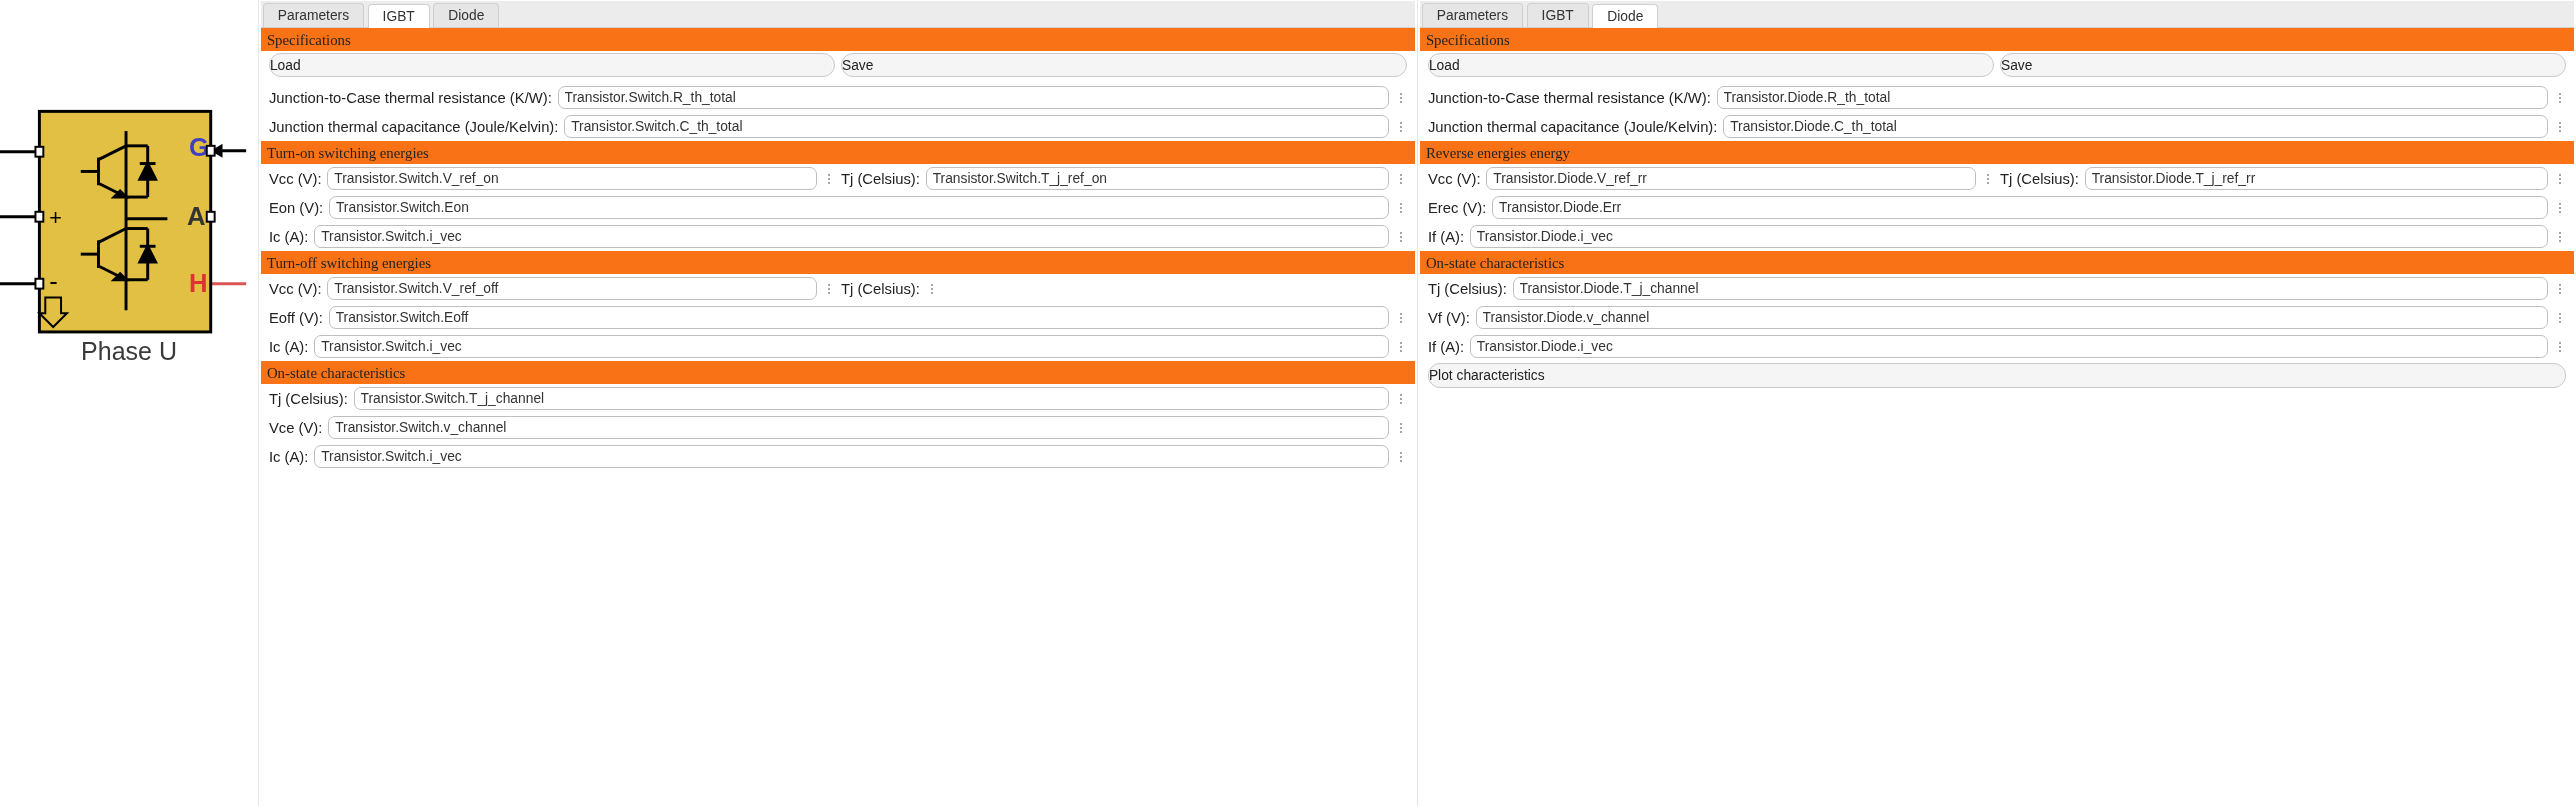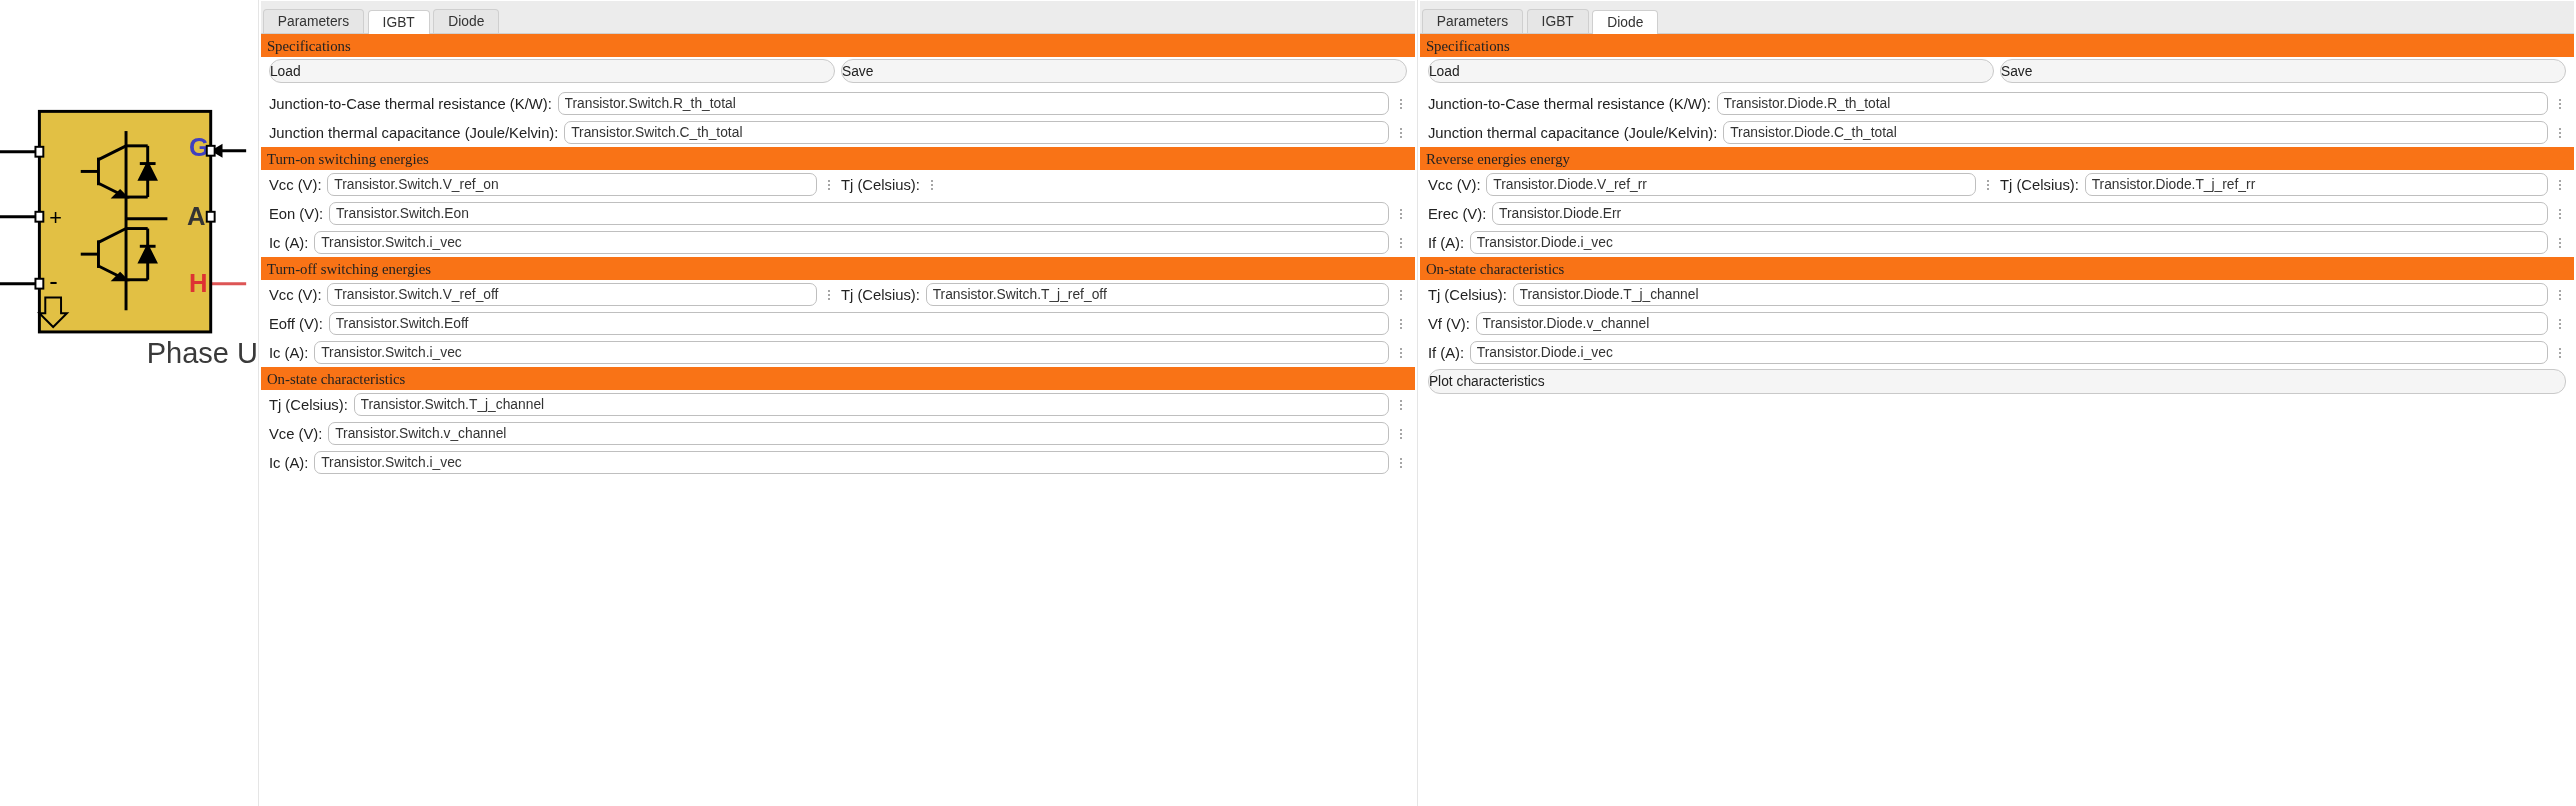--- a/index.html
+++ b/index.html
@@ -17,41 +17,41 @@
     width: 258px;
     height: 100%;
     position: relative;
     flex-shrink: 0;
   }
   .block-label {
     position: absolute;
     left: 0;
     right: 0;
     top: 337px;
-    text-align: right;
-    font-size: 29px;
+    text-align: center;
+    font-size: 25px;
     color: #3a3a3a;
   }
   .block-svg {
     position: absolute;
     left: 0;
     top: 0;
   }
   .panel {
     flex: 1;
     min-width: 0;
     padding: 1px 2px 0 2px;
     border-left: 1px solid #e5e5e5;
     background: #fff;
   }
   .tabbar {
     display: flex;
     gap: 3.9px;
     background: #ececec;
-    padding: 8px 2px 0 2px;
+    padding: 2px 2px 0 2px;
     border-bottom: 1px solid #d0d0d0;
   }
   .tab {
     padding: 3.9px 13.8px;
     background: #e6e6e6;
     border: 1px solid #cfcfcf;
     border-bottom: none;
     border-radius: 3.9px 3.9px 0 0;
     color: #333;
     cursor: pointer;
@@ -238,20 +238,21 @@
       <span class="lab">Vcc (V):</span>
       <input type="text" value="Transistor.Switch.V_ref_on" style="">
       <div class="menu-dots">
           <span></span>
           <span></span>
           <span></span>
         </div>
     </div>
     <div class="group">
       <span class="lab">Tj (Celsius):</span>
+      <input type="text" value="Transistor.Switch.T_j_ref_on" style="">
       <div class="menu-dots">
           <span></span>
           <span></span>
           <span></span>
         </div>
     </div>
   </div>
   <div class="field-row">
     <span class="lab">Eon (V):</span>
     <input type="text" value="Transistor.Switch.Eon" style="">
@@ -277,21 +278,20 @@
       <span class="lab">Vcc (V):</span>
       <input type="text" value="Transistor.Switch.V_ref_off" style="">
       <div class="menu-dots">
           <span></span>
           <span></span>
           <span></span>
         </div>
     </div>
     <div class="group">
       <span class="lab">Tj (Celsius):</span>
-      <input type="text" value="Transistor.Switch.T_j_ref_off" style="">
       <div class="menu-dots">
           <span></span>
           <span></span>
           <span></span>
         </div>
     </div>
   </div>
   <div class="field-row">
     <span class="lab">Eoff (V):</span>
     <input type="text" value="Transistor.Switch.Eoff" style="">

